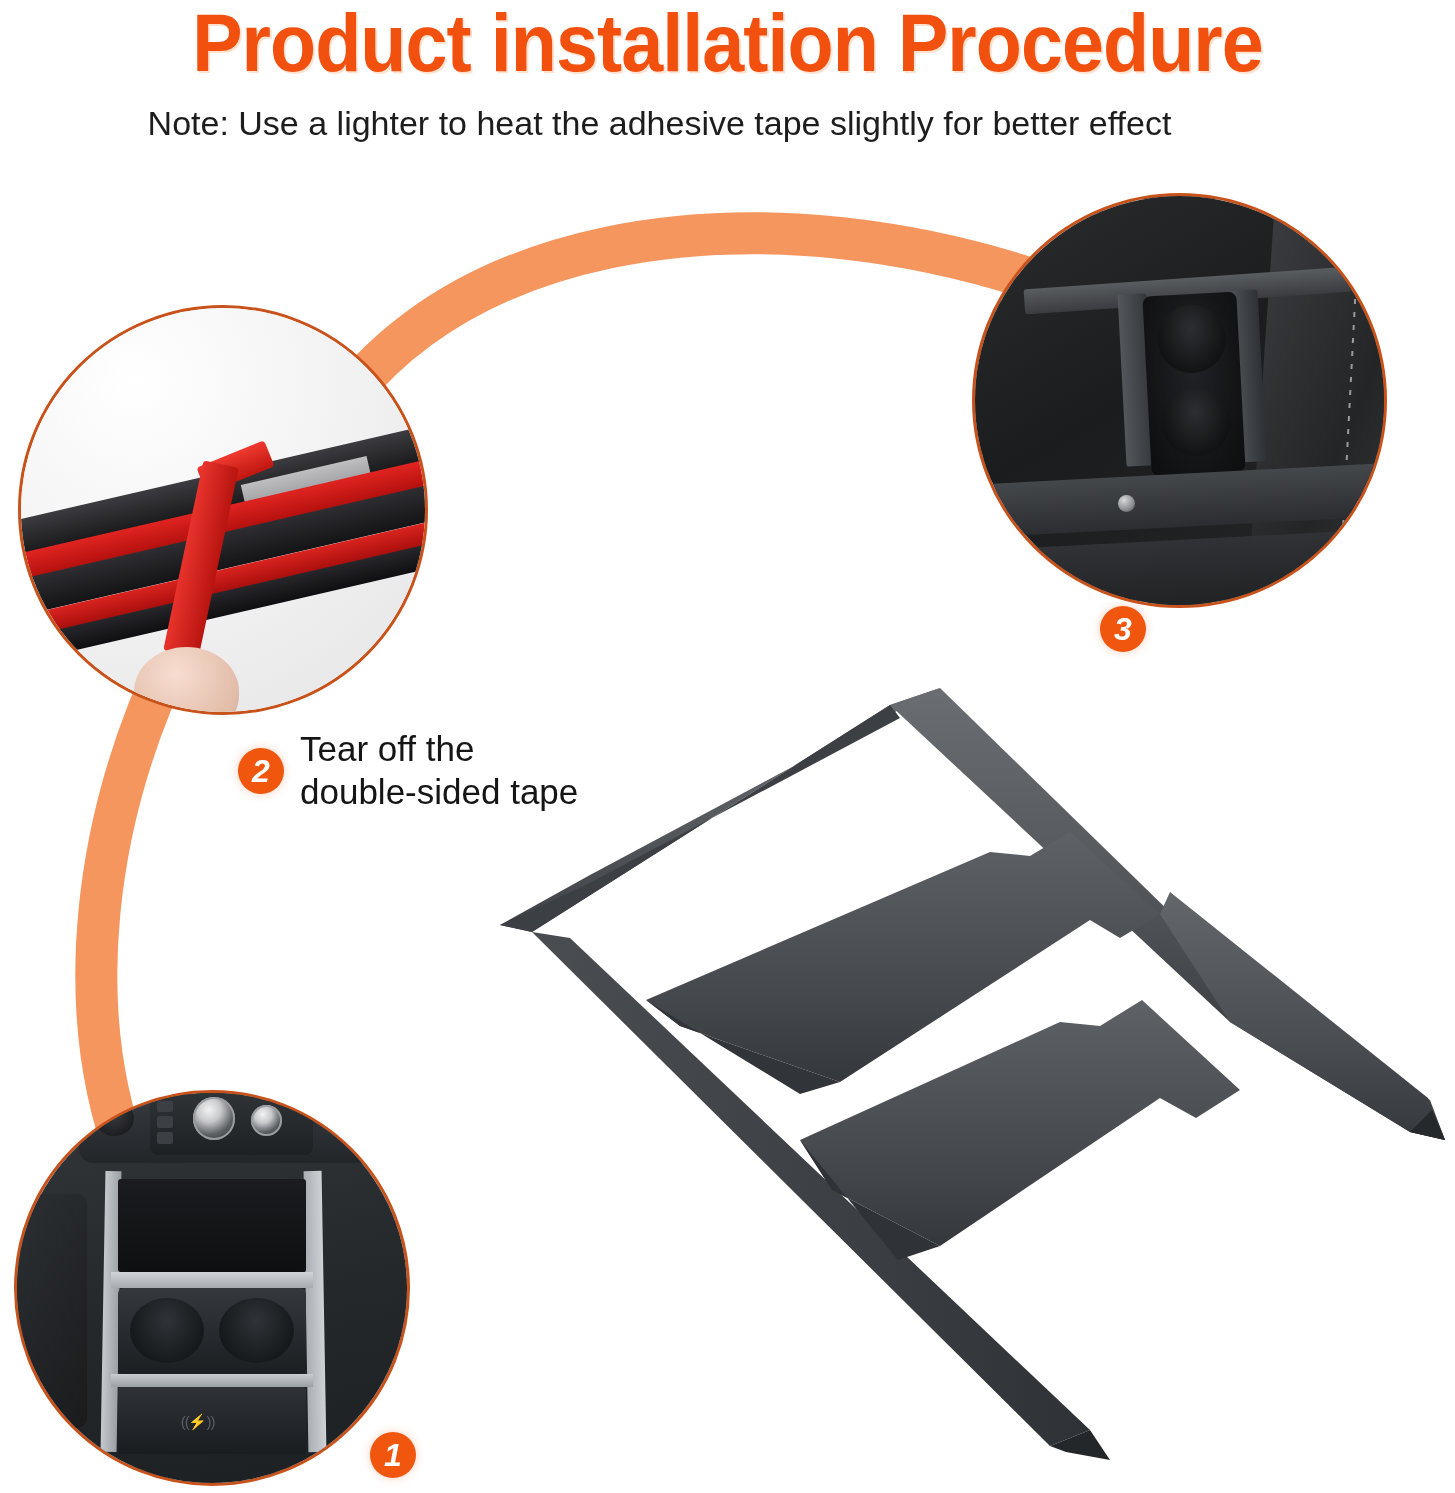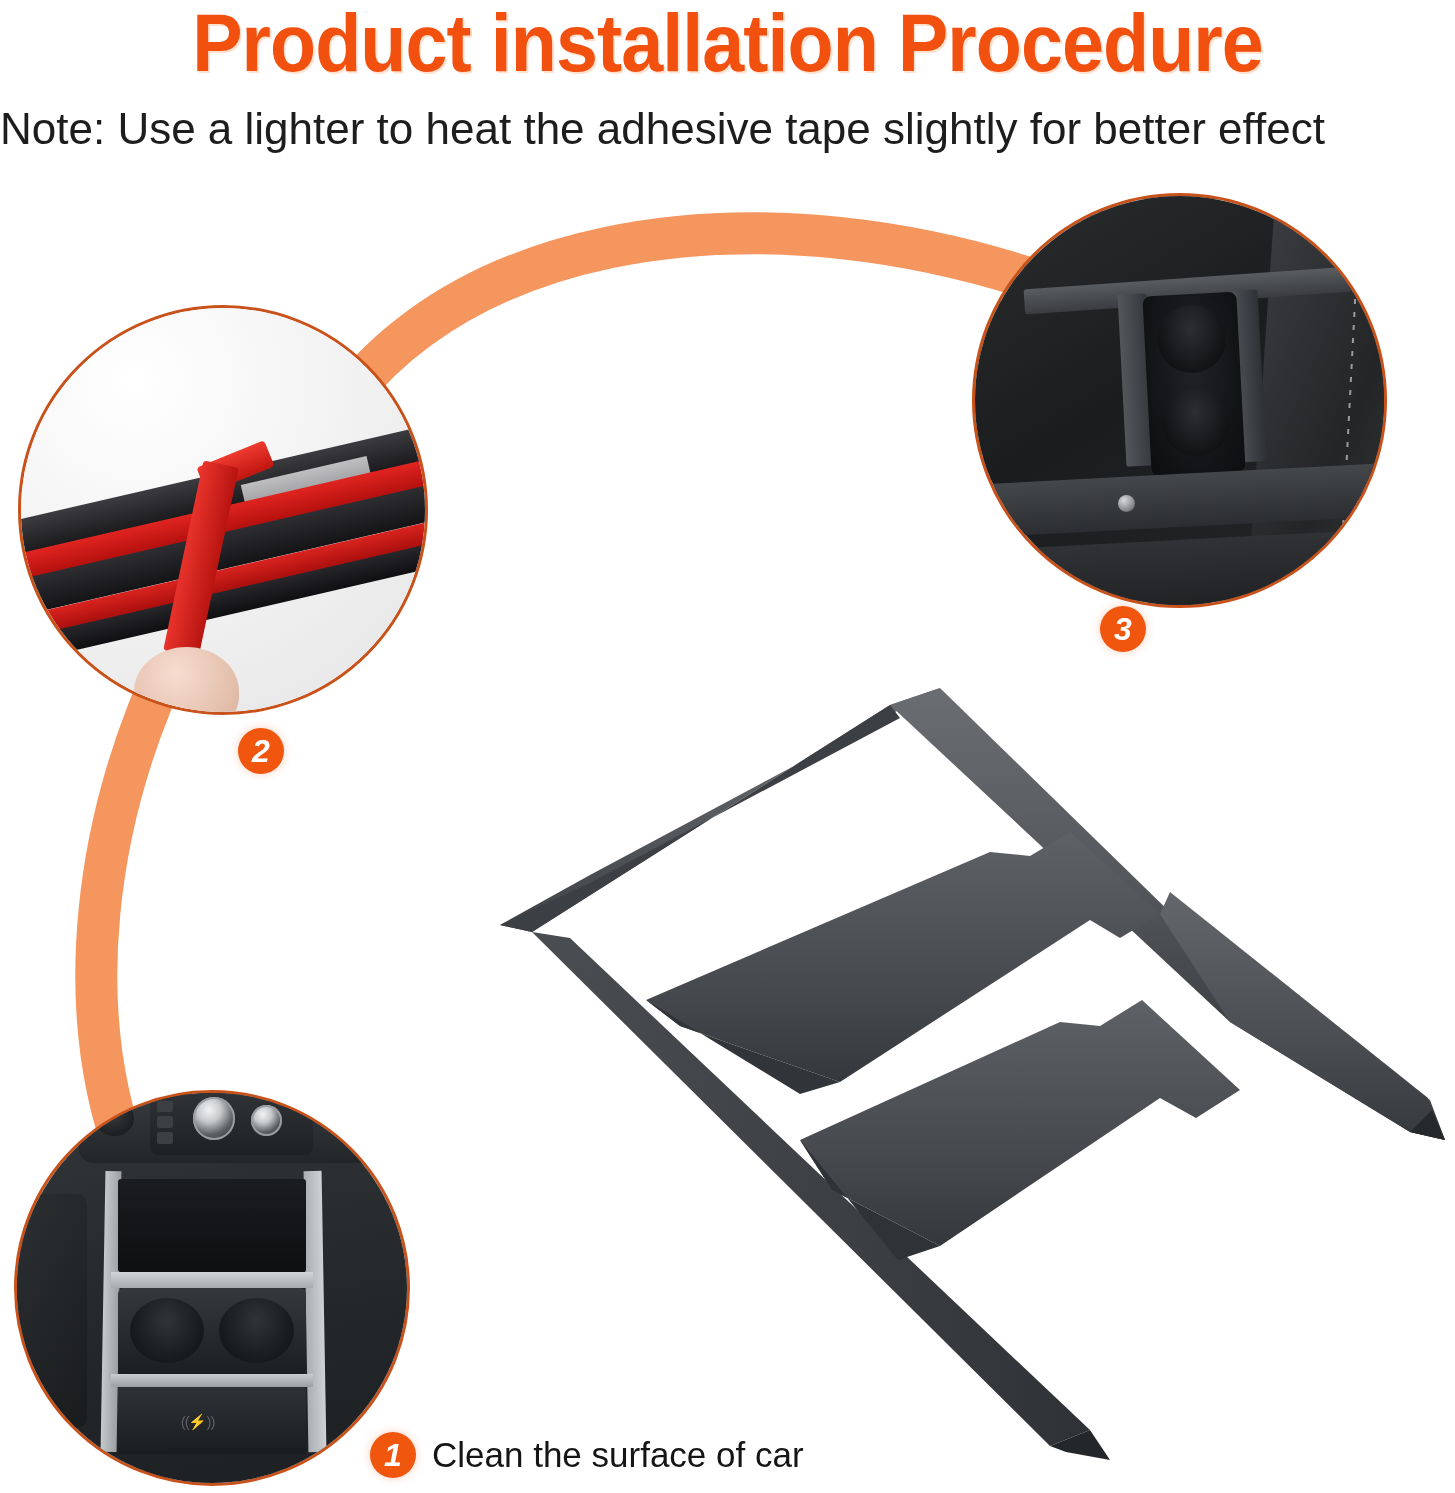--- a/index.html
+++ b/index.html
@@ -34,21 +34,21 @@
     transform-origin: 50% 0;
     text-shadow: 2px 2px 0 rgba(255,200,170,0.55);
     white-space: nowrap;
   }
   #subtitle {
     position: absolute;
     top: 104px;
     left: 0;
     width: 1319px;
     text-align: center;
-    font-size: 44px;
+    font-size: 34px;
     color: #1d1d1d;
     white-space: nowrap;
   }
 
   
   .arc-layer {
     position: absolute;
     left: 0; top: 0;
     width: 1455px; height: 1493px;
     pointer-events: none;
@@ -414,24 +414,25 @@
              L 690,428 L 470,576 L 362,520 Z" fill="url(#gBar)"></path>
     <path d="M 330,470 L 362,520 L 470,576 L 428,590 Z" fill="#2f3236"></path>
 
     <path d="M 760,352 L 790,330 L 960,430 L 975,470 L 940,462 Z" fill="url(#gRight)"></path>
     <path d="M 690,244 L 760,352 L 940,462 L 975,470 L 958,428 L 700,222 Z" fill="url(#gRight)"></path>
     <path d="M 940,462 L 975,470 L 962,440 Z" fill="#26292c"></path>
   </svg>
 
   <div class="step" id="step-1">
     <div class="badge">1</div>
-    <div class="step-text">Clean the surface of car</div>
   </div>
 
   <div class="step" id="step-2">
     <div class="badge">2</div>
+    <div class="step-text">Tear off the
+double-sided tape</div>
   </div>
 
   <div class="step" id="step-3">
     <div class="badge">3</div>
   </div>
 
 </div>
 
 </body></html>

